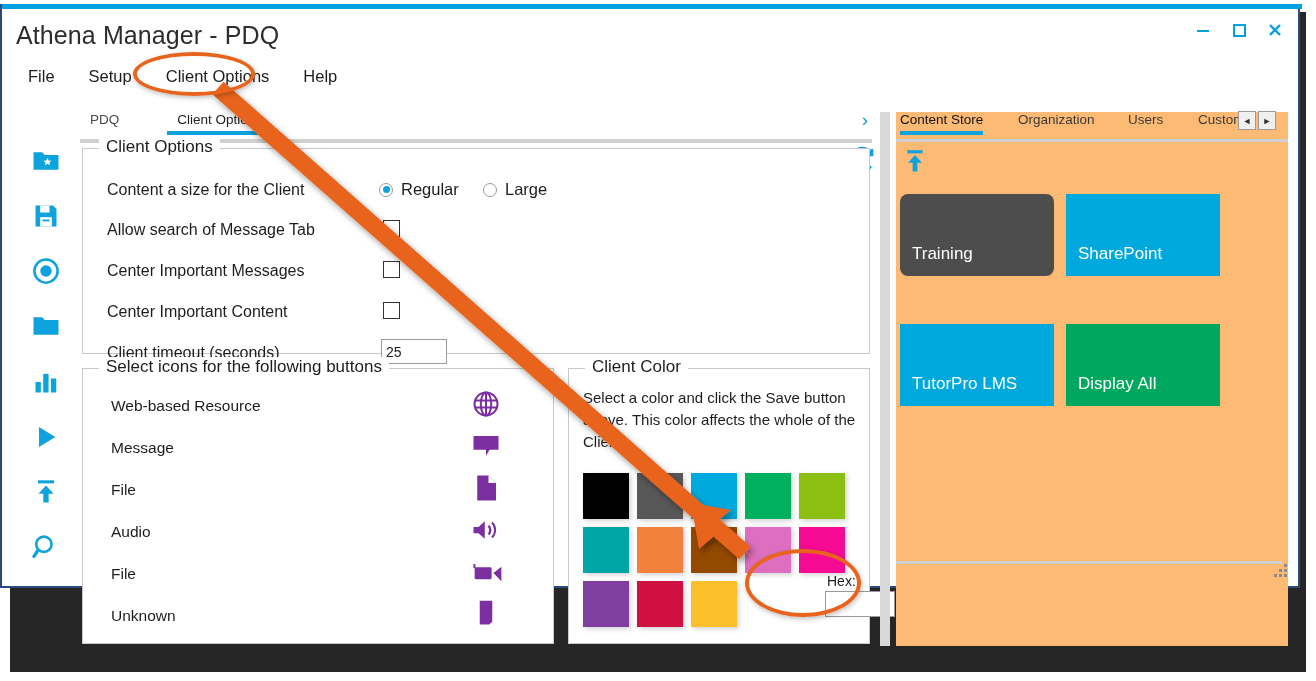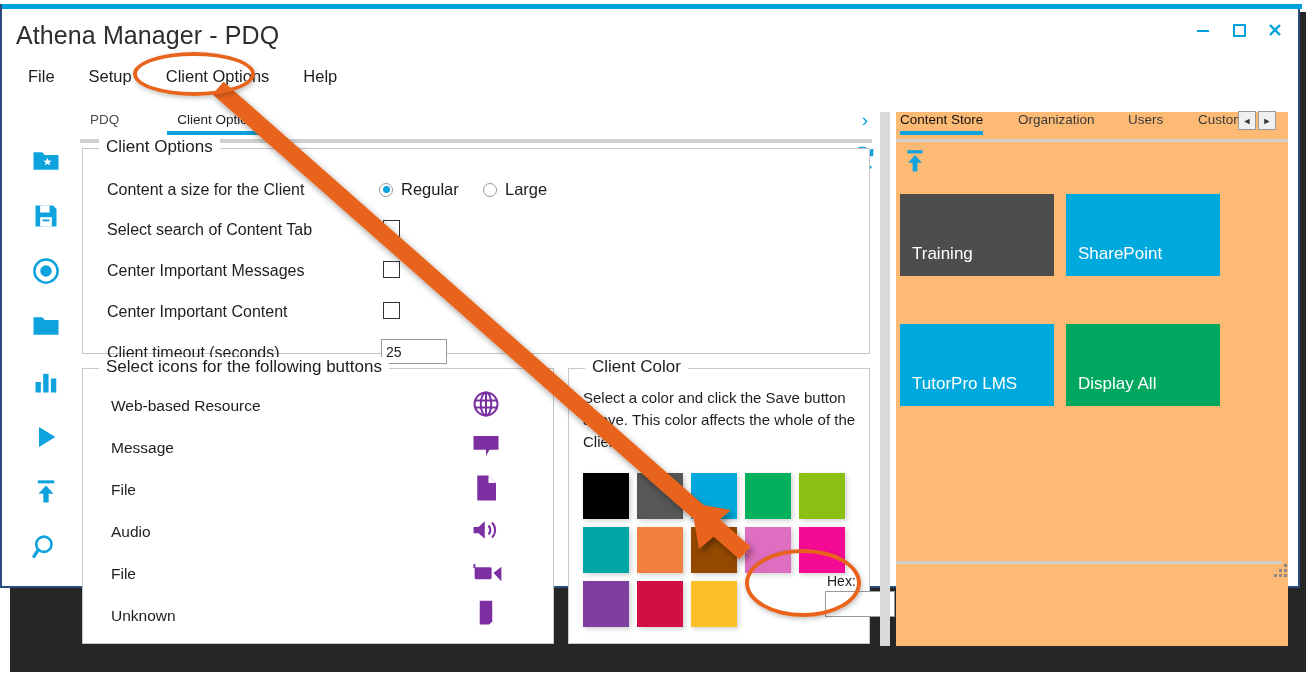--- a/index.html
+++ b/index.html
@@ -309,21 +309,21 @@
         <div class="opt-row" style="top:32px;">Content a size for the Client</div>
         <div class="radio-grp" style="left:296px; top:31px;">
           <span class="radio on"></span>
           <span class="radio-label">Regular</span>
         </div>
         <div class="radio-grp" style="left:400px; top:31px;">
           <span class="radio"></span>
           <span class="radio-label">Large</span>
         </div>
 
-        <div class="opt-row" style="top:72px;">Select search of Content Tab</div>
+        <div class="opt-row" style="top:72px;">Allow search of Message Tab</div>
         <div class="checkbox" style="left:300px; top:71px;"></div>
 
         <div class="opt-row" style="top:113px;">Center Important Messages</div>
         <div class="checkbox" style="left:300px; top:112px;"></div>
 
         <div class="opt-row" style="top:154px;">Center Important Content</div>
         <div class="checkbox" style="left:300px; top:153px;"></div>
 
         <div class="opt-row" style="top:195px;">Client timeout (seconds)</div>
         <input class="txtinput" style="left: 298px; top: 190px; width: 66px; height: 25px;" value="25">
@@ -425,21 +425,21 @@
       <div class="r-rule"></div>
 
       <div class="r-upload">
         <svg width="26" height="26" viewBox="0 0 24 24" fill="#0fa3dd">
           <rect x="5" y="2" width="14" height="3"></rect>
           <path d="M12 6.4 L18.4 13.6 H14.2 V21.6 H9.8 V13.6 H5.6 Z"></path>
         </svg>
       </div>
 
       <div class="tiles">
-        <div class="tile" style="left:0px;   top:0px;   background:#4d4d4d;">
+        <div class="tile" style="left:0px;   top:0px;   background:#4d4d4d;border-radius:8px;">
           <span>Training</span>
         </div>
         <div class="tile" style="left:166px; top:0px;   background:#00a9dd;">
           <span>SharePoint</span>
         </div>
         <div class="tile" style="left:0px;   top:130px; background:#00a9dd;">
           <span>TutorPro LMS</span>
         </div>
         <div class="tile" style="left:166px; top:130px; background:#00a85f;">
           <span>Display All</span>

